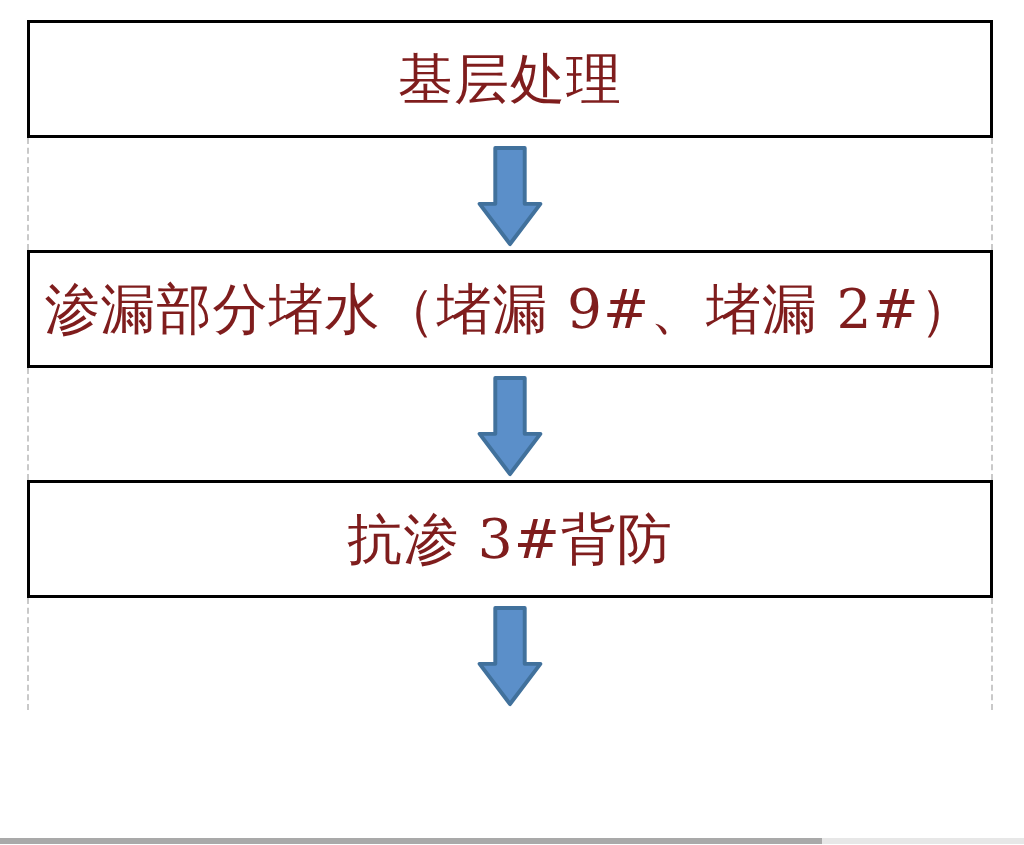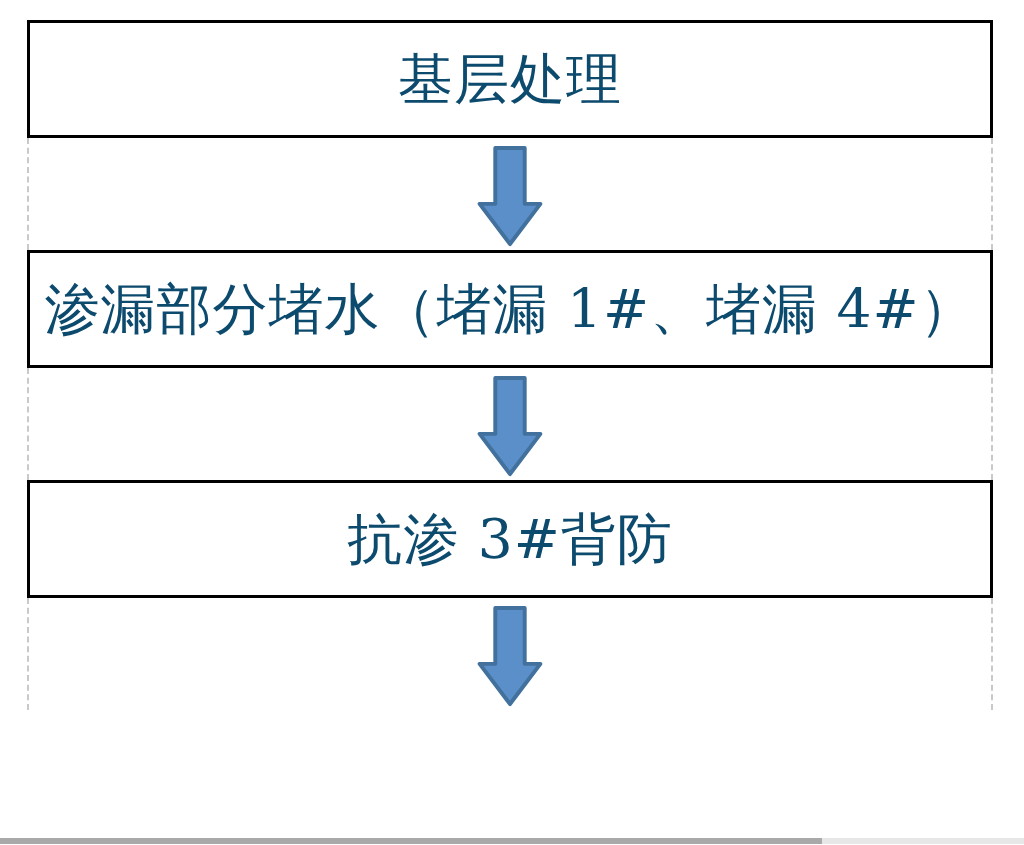--- a/index.html
+++ b/index.html
@@ -26,21 +26,21 @@
     height: 118px;
     border: 3px solid #000000;
     background: #ffffff;
     display: flex;
     align-items: center;
     justify-content: center;
   }
   .step-label {
     font-size: 55px;
     line-height: 1;
-    color: #0c4a6e;
+    color: #7f1d1d;
     letter-spacing: 1px;
     white-space: nowrap;
   }
   .connector {
     box-sizing: border-box;
     height: 112px;
     border-left: 2px dashed #c9c9c9;
     border-right: 2px dashed #c9c9c9;
     display: flex;
     align-items: flex-start;
@@ -80,21 +80,21 @@
       <span class="step-label">基层处理</span>
     </div>
 
     <div class="connector">
       <svg width="70" height="102" viewBox="0 0 70 104">
         <path d="M20 3 H50 V60 H66 L35 101 L4 60 H20 Z" stroke-width="4" stroke-linejoin="round" fill="#5b8fc9" stroke="#41719c"></path>
       </svg>
     </div>
 
     <div class="step-box">
-      <span class="step-label">渗漏部分堵水（堵漏 1#、堵漏 4#）</span>
+      <span class="step-label">渗漏部分堵水（堵漏 9#、堵漏 2#）</span>
     </div>
 
     <div class="connector">
       <svg width="70" height="102" viewBox="0 0 70 104">
         <path d="M20 3 H50 V60 H66 L35 101 L4 60 H20 Z" stroke-width="4" stroke-linejoin="round" fill="#5b8fc9" stroke="#41719c"></path>
       </svg>
     </div>
 
     <div class="step-box">
       <span class="step-label">抗渗 3#背防</span>

